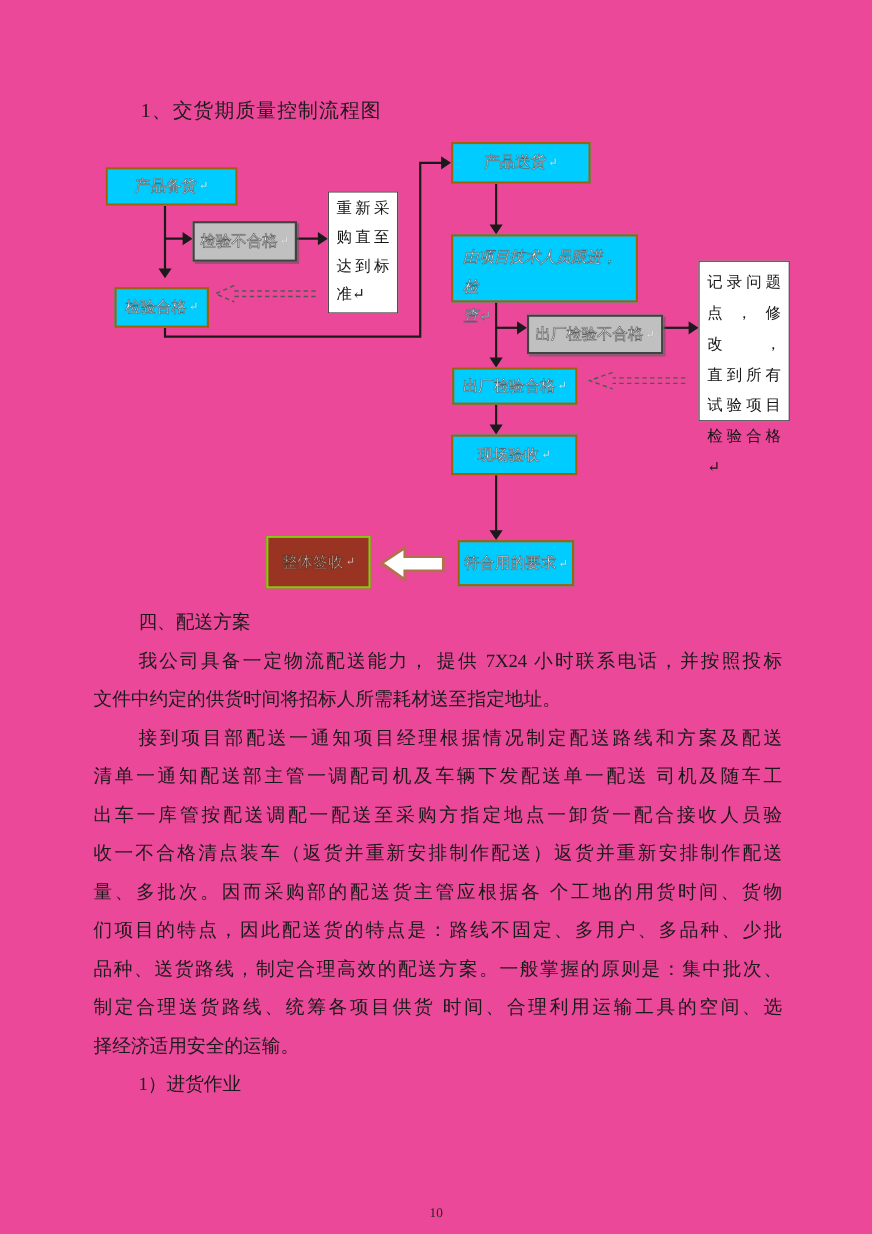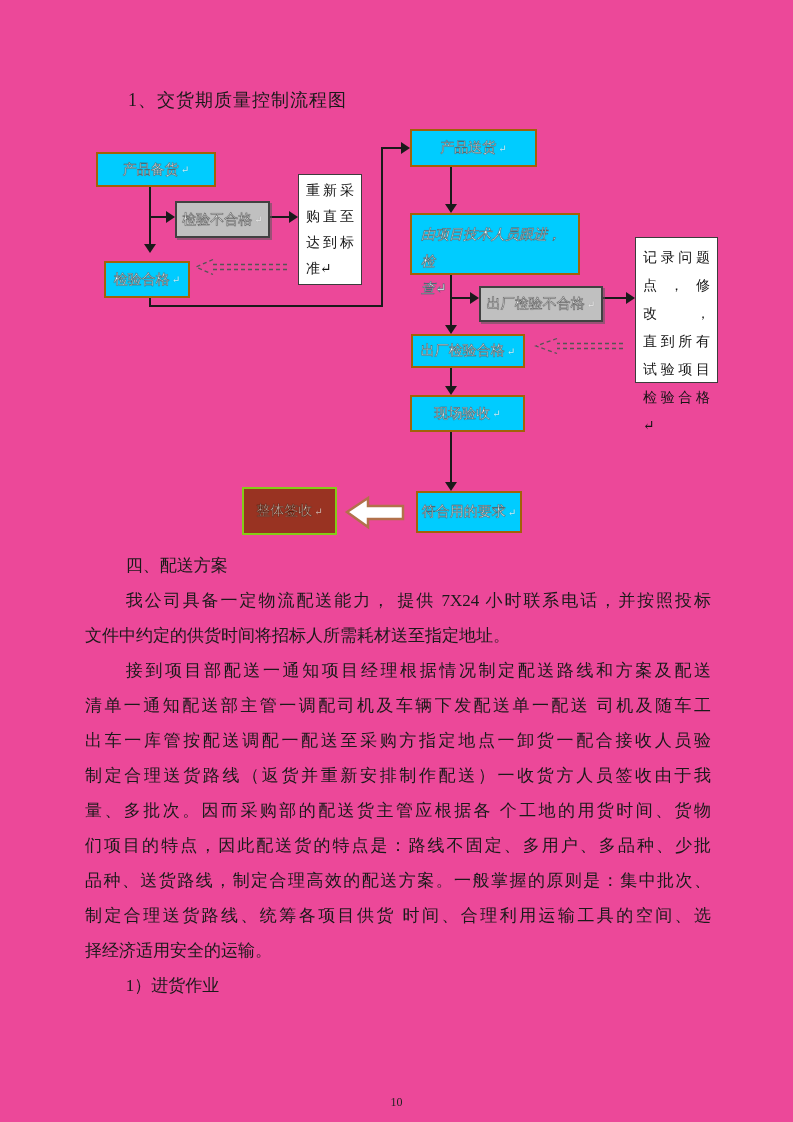--- a/index.html
+++ b/index.html
@@ -163,21 +163,21 @@
         <div class="bl">四、配送方案</div>
       </div>
     <div class="para">
         <div class="bl">我公司具备一定物流配送能力， 提供 7X24 小时联系电话，并按照投标</div>
         <div class="bl">文件中约定的供货时间将招标人所需耗材送至指定地址。</div>
       </div>
     <div class="para">
         <div class="bl">接到项目部配送一通知项目经理根据情况制定配送路线和方案及配送</div>
         <div class="bl">清单一通知配送部主管一调配司机及车辆下发配送单一配送 司机及随车工</div>
         <div class="bl">出车一库管按配送调配一配送至采购方指定地点一卸货一配合接收人员验</div>
-        <div class="bl">制定合理送货路线（返货并重新安排制作配送）一收货方人员签收由于我</div>
+        <div class="bl">收一不合格清点装车（返货并重新安排制作配送）返货并重新安排制作配送</div>
         <div class="bl">量、多批次。因而采购部的配送货主管应根据各 个工地的用货时间、货物</div>
         <div class="bl">们项目的特点，因此配送货的特点是：路线不固定、多用户、多品种、少批</div>
         <div class="bl">品种、送货路线，制定合理高效的配送方案。一般掌握的原则是：集中批次、</div>
         <div class="bl">制定合理送货路线、统筹各项目供货 时间、合理利用运输工具的空间、选</div>
         <div class="bl">择经济适用安全的运输。</div>
       </div>
     <div class="para">
         <div class="bl">1）进货作业</div>
       </div>
   </div>

